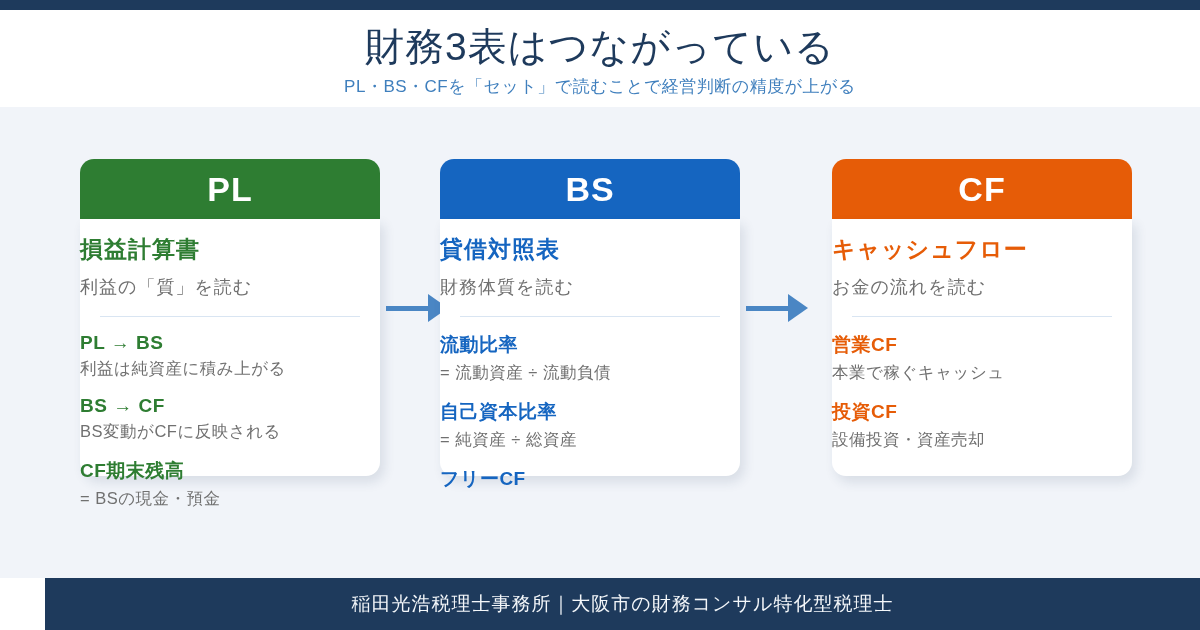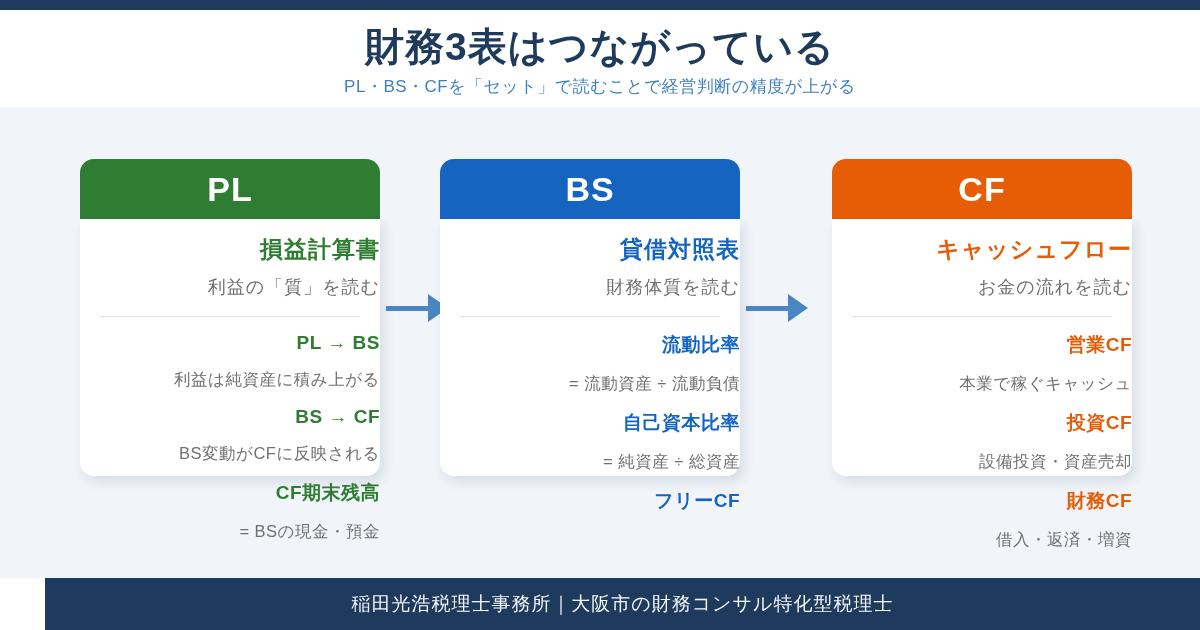--- a/index.html
+++ b/index.html
@@ -12,43 +12,43 @@
     --footer-text:#f4f7fa;
   }
   *{margin:0;padding:0;box-sizing:border-box;}
   html,body{width:1200px;height:630px;overflow:hidden;}
   body{font-family:"Liberation Sans","DejaVu Sans",sans-serif;background:#ffffff;}
   .page{width:1200px;height:630px;display:flex;flex-direction:column;}
 
   .top-strip{height:10px;background:var(--navy);}
 
   .header{height:97px;background:#ffffff;text-align:center;padding-top:14px;}
-  .header h1{font-size:39px;line-height:46px;font-weight:bold;color:var(--navy);letter-spacing:1px;}
+  .header h1{font-size:39px;line-height:46px;font-weight:normal;color:var(--navy);letter-spacing:1px;}
   .header p{font-size:17px;line-height:24px;margin-top:5px;color:var(--subtitle-blue);font-weight:500;letter-spacing:.5px;}
 
   .main{height:471px;background:var(--canvas-bg);position:relative;padding-left:44px;}
 
   .card{position:absolute;top:52px;width:300px;}
   .card-pl{left:80px;}
   .card-bs{left:440px;}
   .card-cf{left:832px;}
 
   .card-header{height:60px;background:var(--accent,#2e7d32);border-radius:14px 14px 0 0;
     display:flex;align-items:center;justify-content:center;}
   .card-header span{color:#ffffff;font-size:34px;font-weight:bold;letter-spacing:1px;}
 
-  .card-body{background:#ffffff;border-radius:0 0 14px 14px;height:257px;text-align:right;
+  .card-body{background:#ffffff;border-radius:0 0 14px 14px;height:257px;text-align:left;
     padding-top:15px;box-shadow:4px 6px 12px rgba(31,58,92,0.12);overflow:visible;}
   .card-title{font-size:23px;font-weight:bold;color:var(--accent,#2e7d32);letter-spacing:1px;}
   .card-tagline{font-size:18px;color:var(--text-gray);margin-top:10px;letter-spacing:1px;}
   .divider{height:1px;background:var(--divider);margin:17px 20px 0 20px;}
 
   .item{margin-top:15px;}
   .item-label{font-size:19px;font-weight:bold;color:var(--accent,#2e7d32);letter-spacing:.5px;}
-  .item-desc{font-size:16.5px;color:var(--text-gray);margin-top:15px;letter-spacing:.5px;}
+  .item-desc{font-size:16.5px;color:var(--text-gray);margin-top:4px;letter-spacing:.5px;}
 
   .arrow{position:absolute;top:187px;height:28px;display:flex;align-items:center;}
   .arrow-1{left:386px;}
   .arrow-2{left:746px;}
   .arrow-line{width:42px;height:5px;background:var(--arrow);}
   .arrow-head{width:0;height:0;border-top:14px solid transparent;border-bottom:14px solid transparent;
     border-left:20px solid var(--arrow);}
 
   .footer{height:52px;background:var(--navy);display:flex;align-items:center;justify-content:center;margin-left:45px;}
   .footer span{color:var(--footer-text);font-size:19px;letter-spacing:1px;}
@@ -131,24 +131,20 @@
         <div class="card-tagline">お金の流れを読む</div>
         <div class="divider"></div>
         <div class="item">
           <div class="item-label">営業CF</div>
           <div class="item-desc">本業で稼ぐキャッシュ</div>
         </div>
         <div class="item">
           <div class="item-label">投資CF</div>
           <div class="item-desc">設備投資・資産売却</div>
         </div>
-        <div class="item">
-          <div class="item-label">財務CF</div>
-          <div class="item-desc">借入・返済・増資</div>
-        </div>
       </div>
     </section>
 
   </main>
 
   <footer class="footer">
     <span>稲田光浩税理士事務所｜大阪市の財務コンサル特化型税理士</span>
   </footer>
 
 </div>

